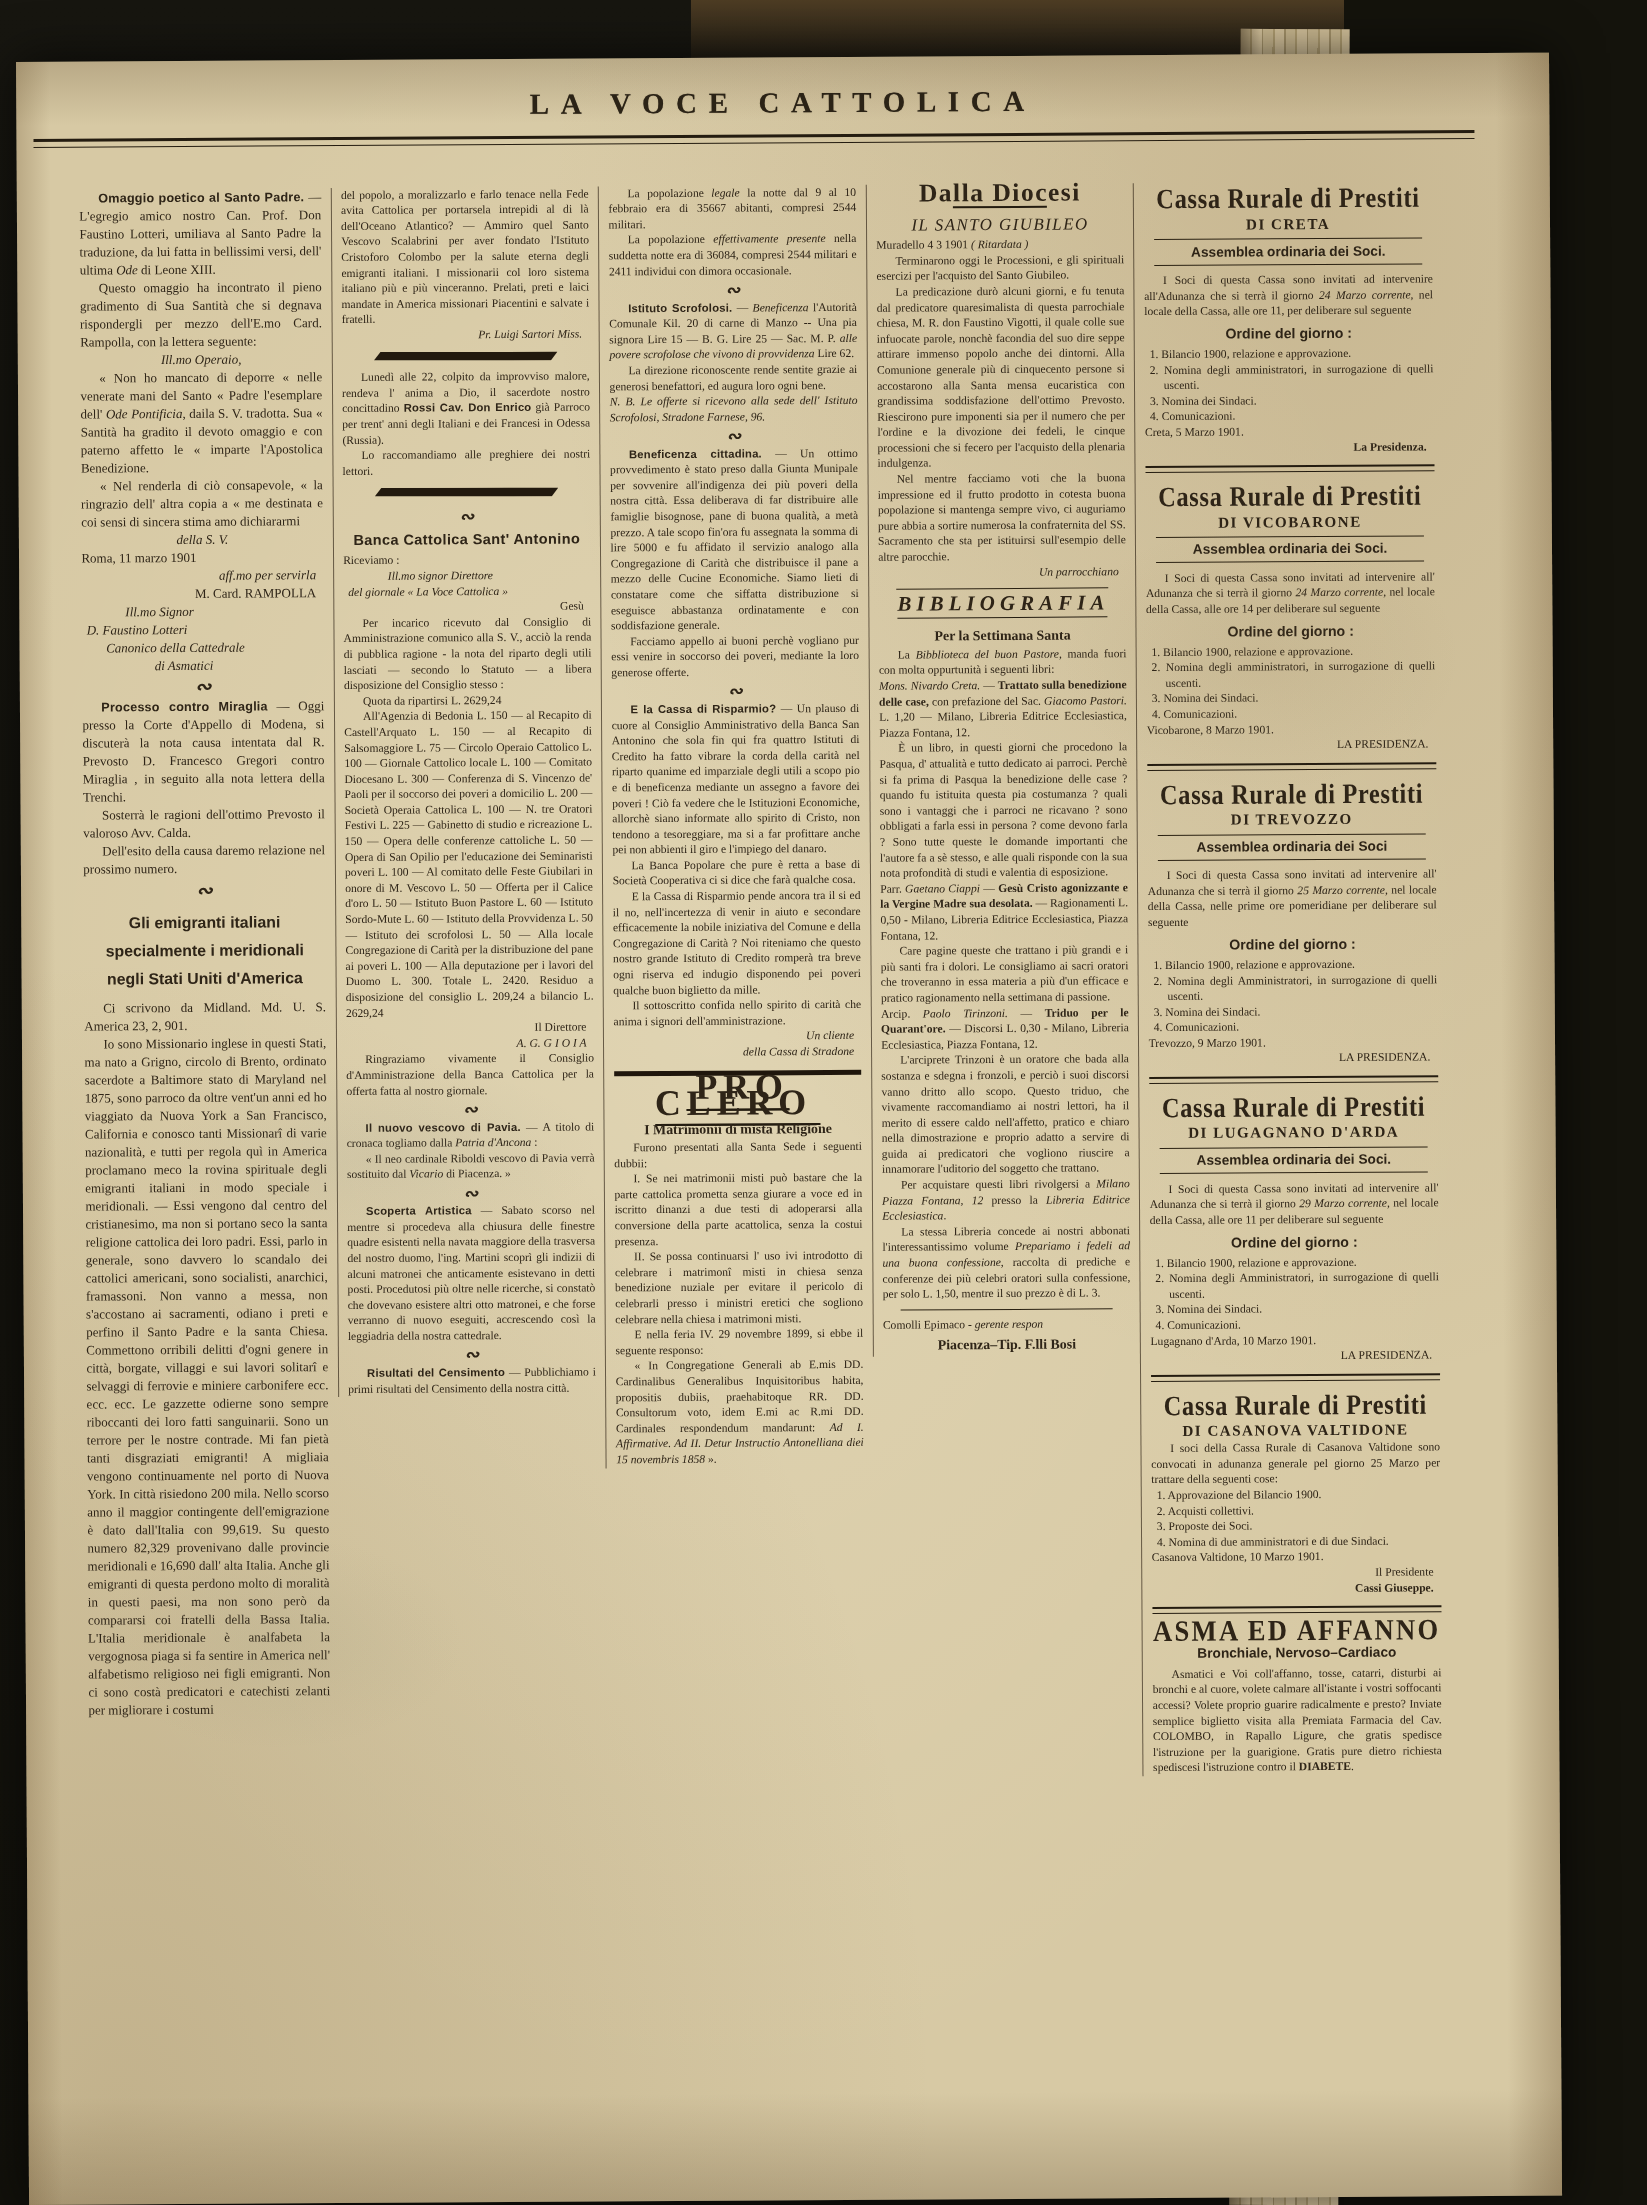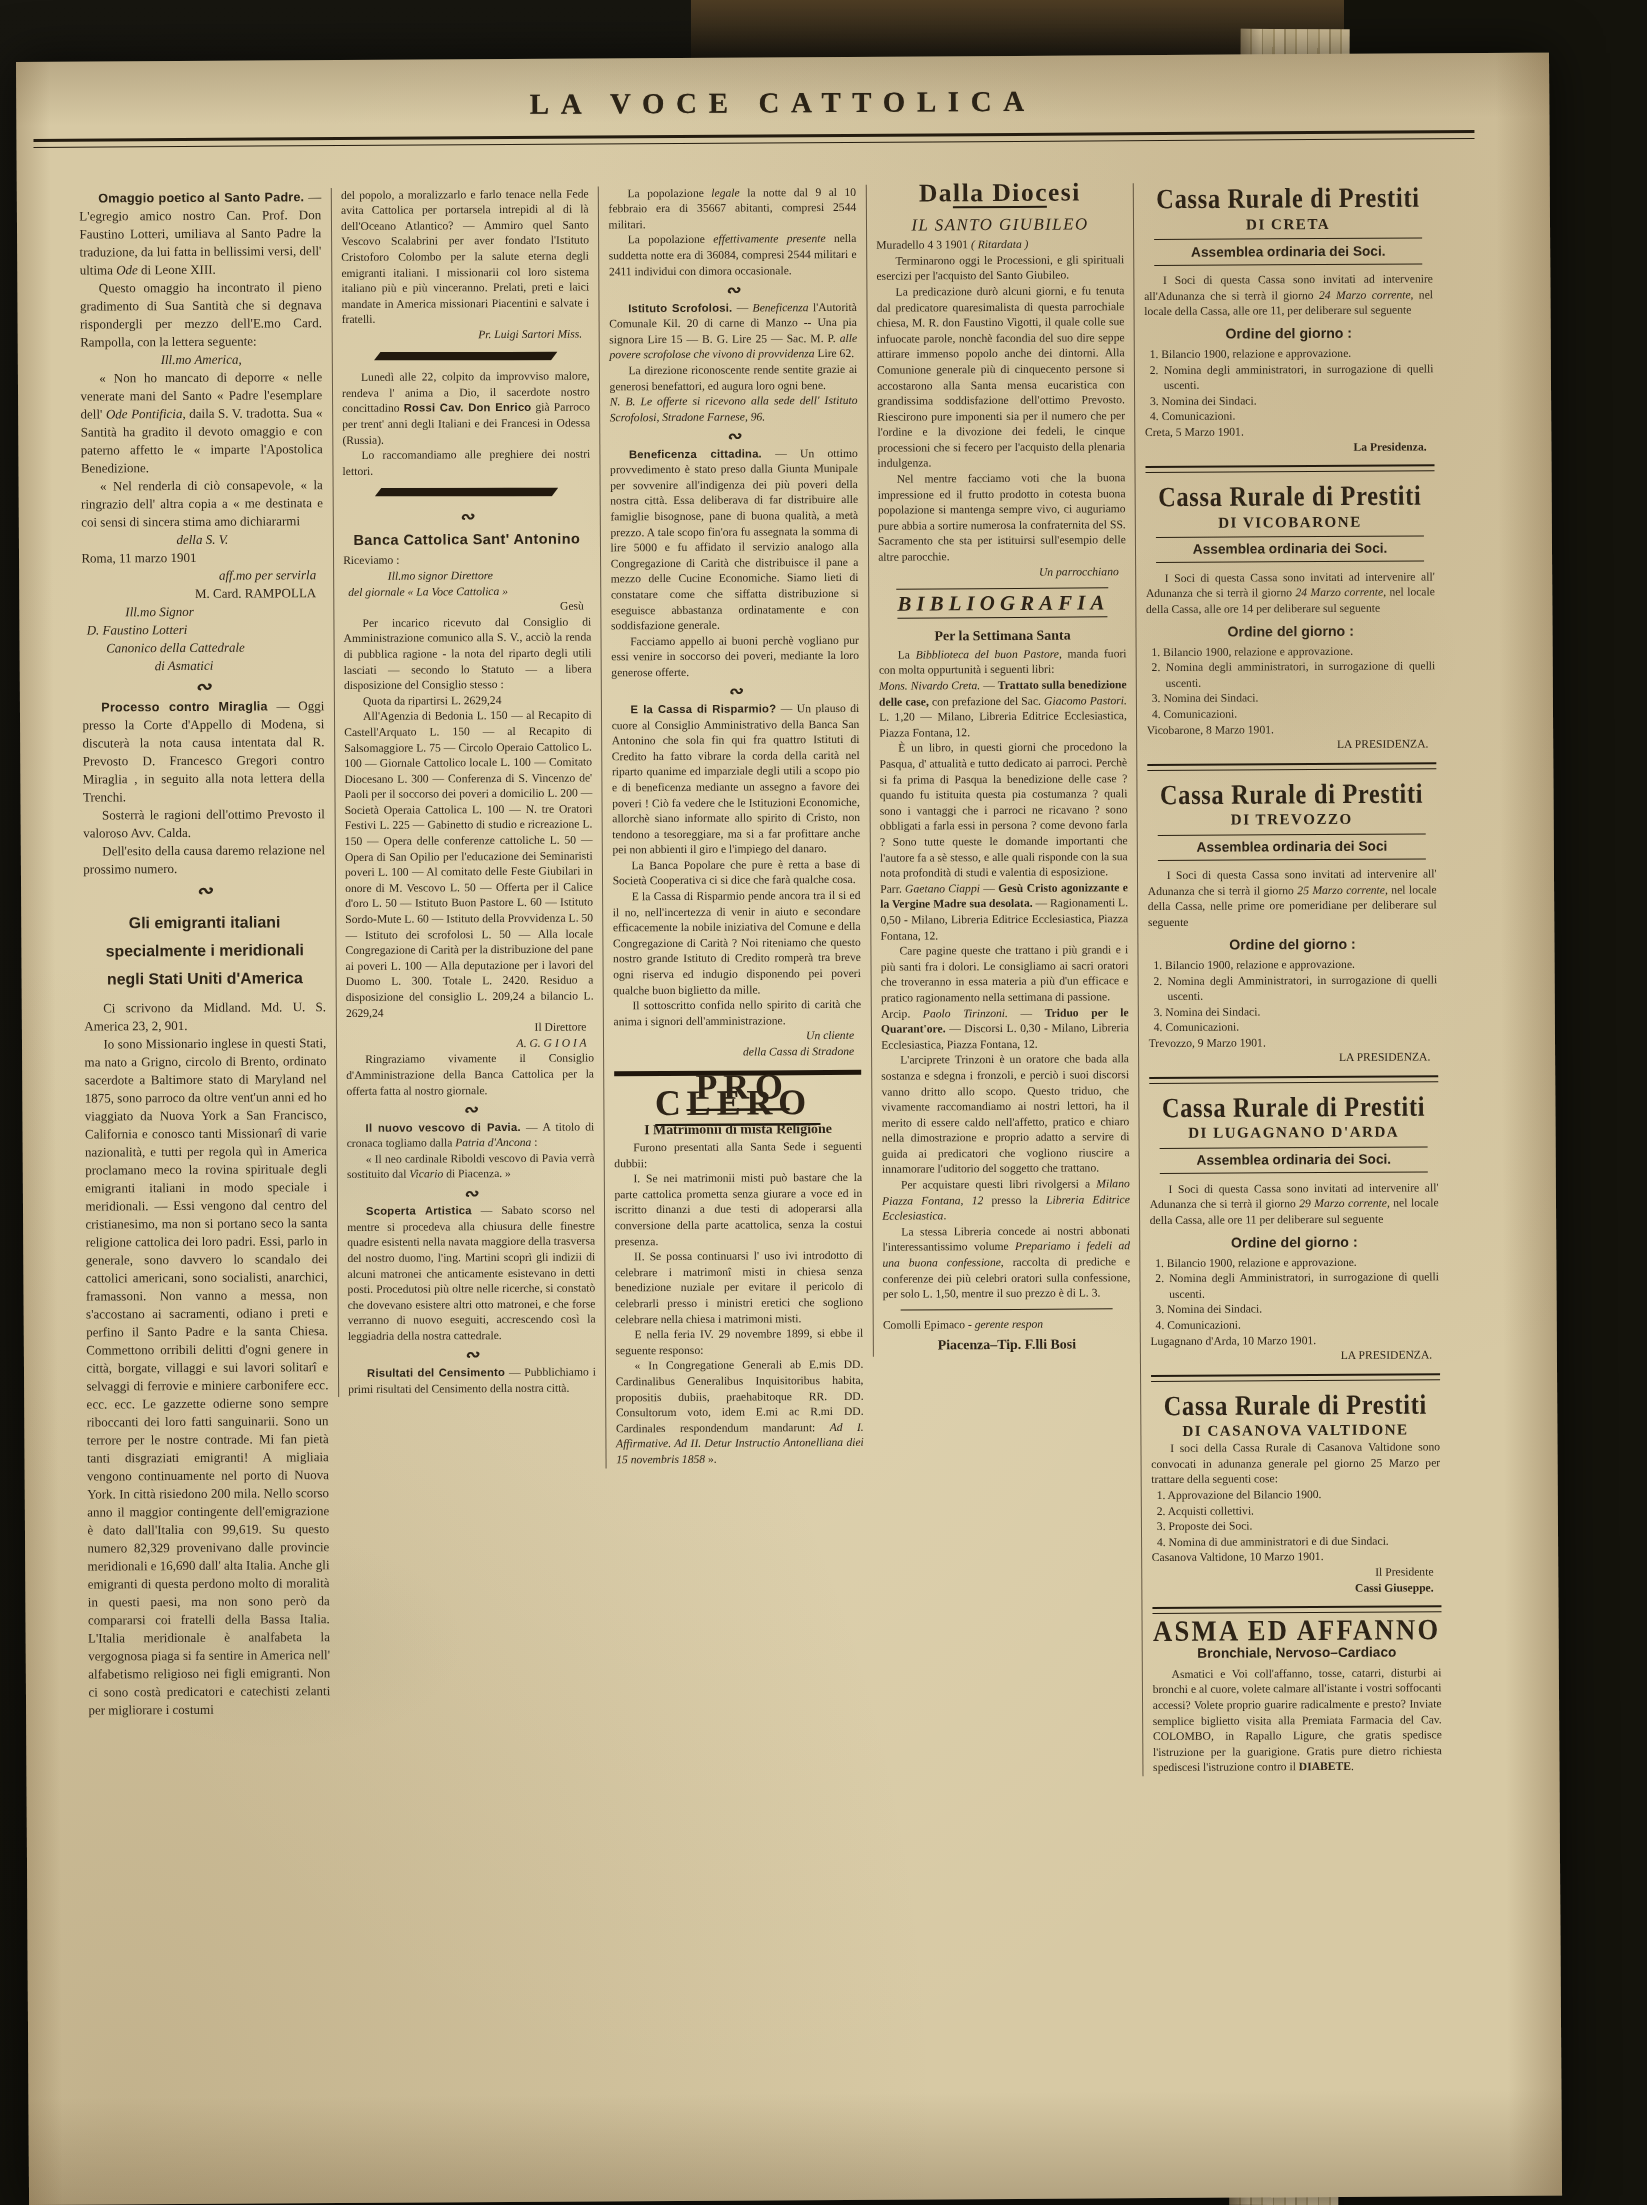--- a/index.html
+++ b/index.html
@@ -97,21 +97,21 @@
   <div class="page-stack"></div>
   <div class="paper">
     <div class="masthead">
       <span>LA VOCE CATTOLICA</span>
     </div>
     <div class="mastrule"></div>
     <div class="cols" id="cols">
         <div class="col col1">
           <div class="blk para"><span class="s-b">Omaggio poetico al Santo Padre.</span><span class="s-n"> — L'egregio amico nostro Can. Prof. Don Faustino Lotteri, umiliava al Santo Padre la traduzione, da lui fatta in bellissimi versi, dell' ultima </span><span class="s-i">Ode</span><span class="s-n"> di Leone XIII.</span></div>
           <div class="blk para"><span class="s-n">Questo omaggio ha incontrato il pieno gradimento di Sua Santità che si degnava rispondergli per mezzo dell'E.mo Card. Rampolla, con la lettera seguente:</span></div>
-          <div class="blk cen"><span class="s-i">Ill.mo America,</span></div>
+          <div class="blk cen"><span class="s-i">Ill.mo Operaio,</span></div>
           <div class="blk para"><span class="s-n">« Non ho mancato di deporre « nelle venerate mani del Santo « Padre l'esemplare dell' </span><span class="s-i">Ode Pontificia</span><span class="s-n">, daila S. V. tradotta. Sua « Santità ha gradito il devoto omaggio e con paterno affetto le « imparte l'Apostolica Benedizione.</span></div>
           <div class="blk para"><span class="s-n">« Nel renderla di ciò consapevole, « la ringrazio dell' altra copia a « me destinata e coi sensi di sincera stima amo dichiararmi</span></div>
           <div class="blk cen"><span class="s-i">della S. V.</span></div>
           <div class="blk para0"><span class="s-n">Roma, 11 marzo 1901</span></div>
           <div class="blk rt"><span class="s-i">aff.mo per servirla</span></div>
           <div class="blk rt"><span class="s-n">M. Card. RAMPOLLA</span></div>
           <div class="blk addr">
             <div><span class="s-i">Ill.mo Signor</span></div>
             <div><span class="s-i">D. Faustino Lotteri</span></div>
             <div><span class="s-i">Canonico della Cattedrale</span></div>

